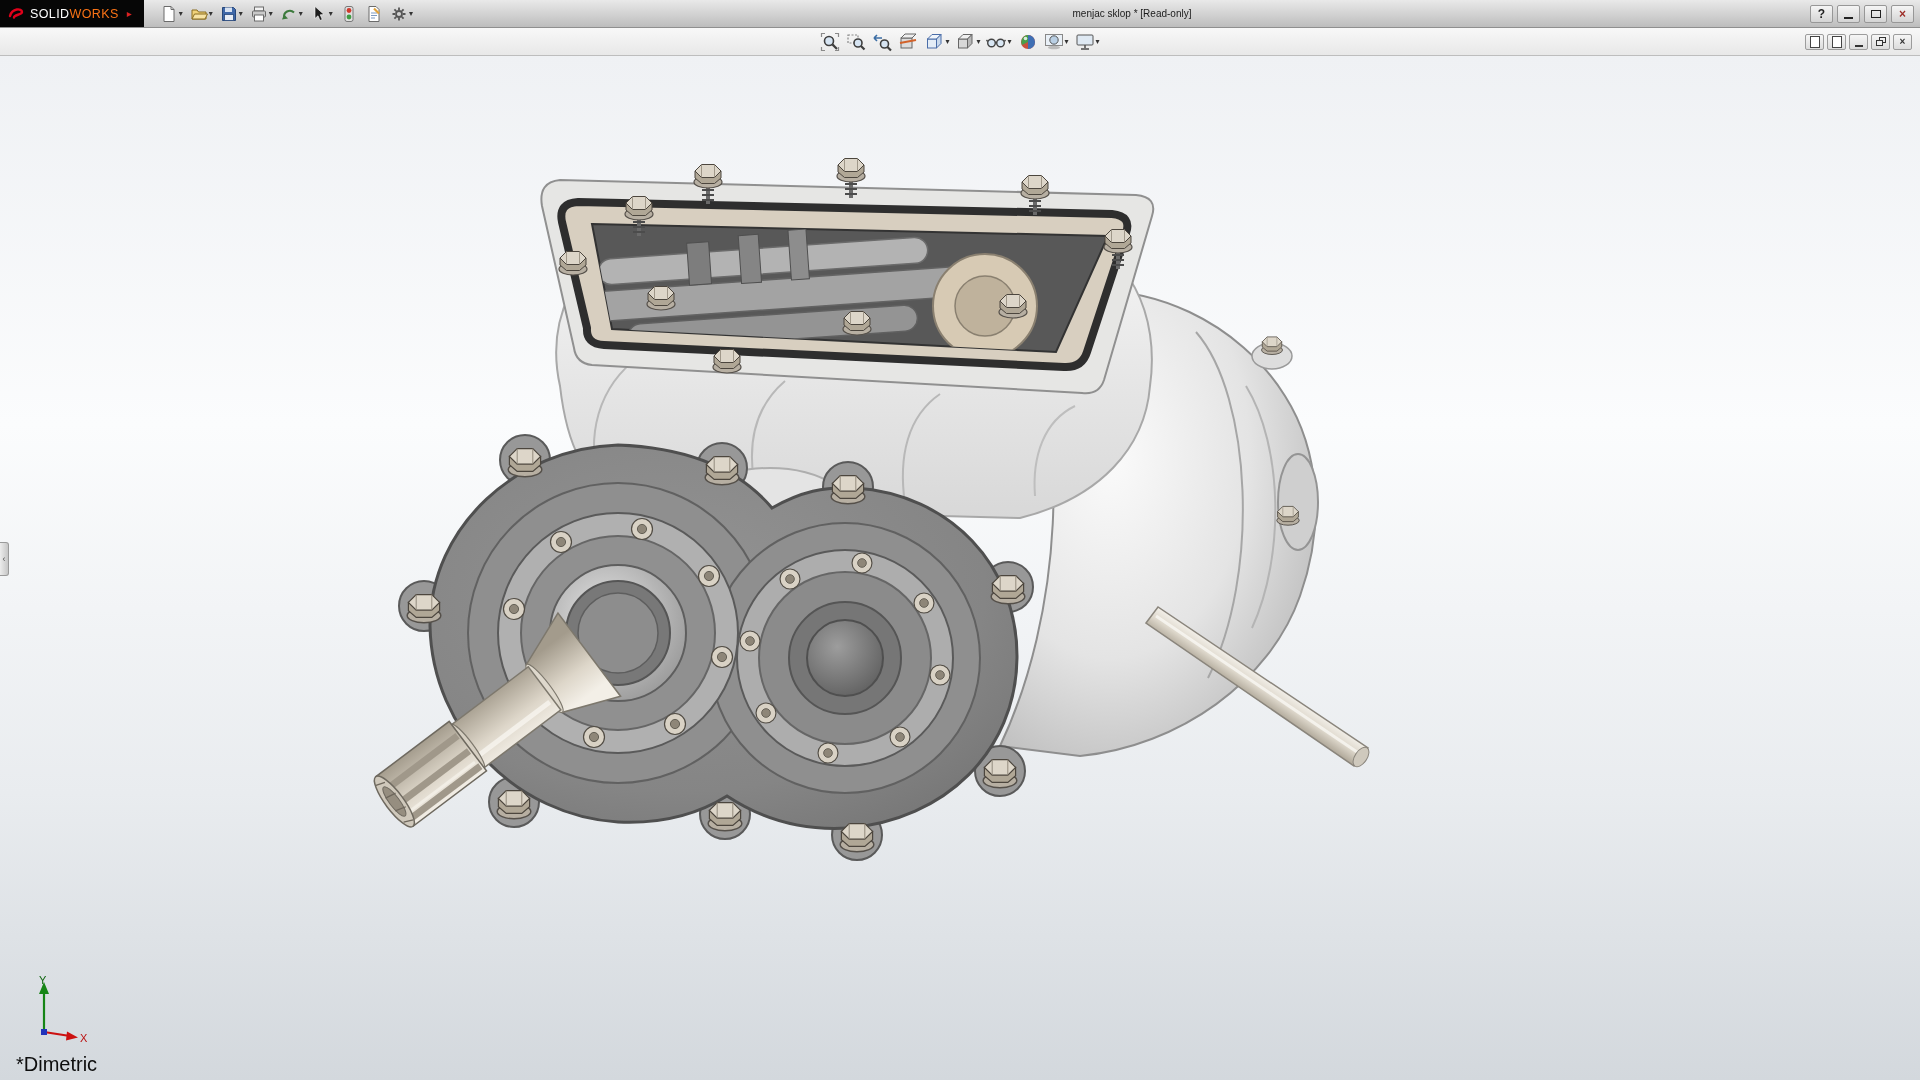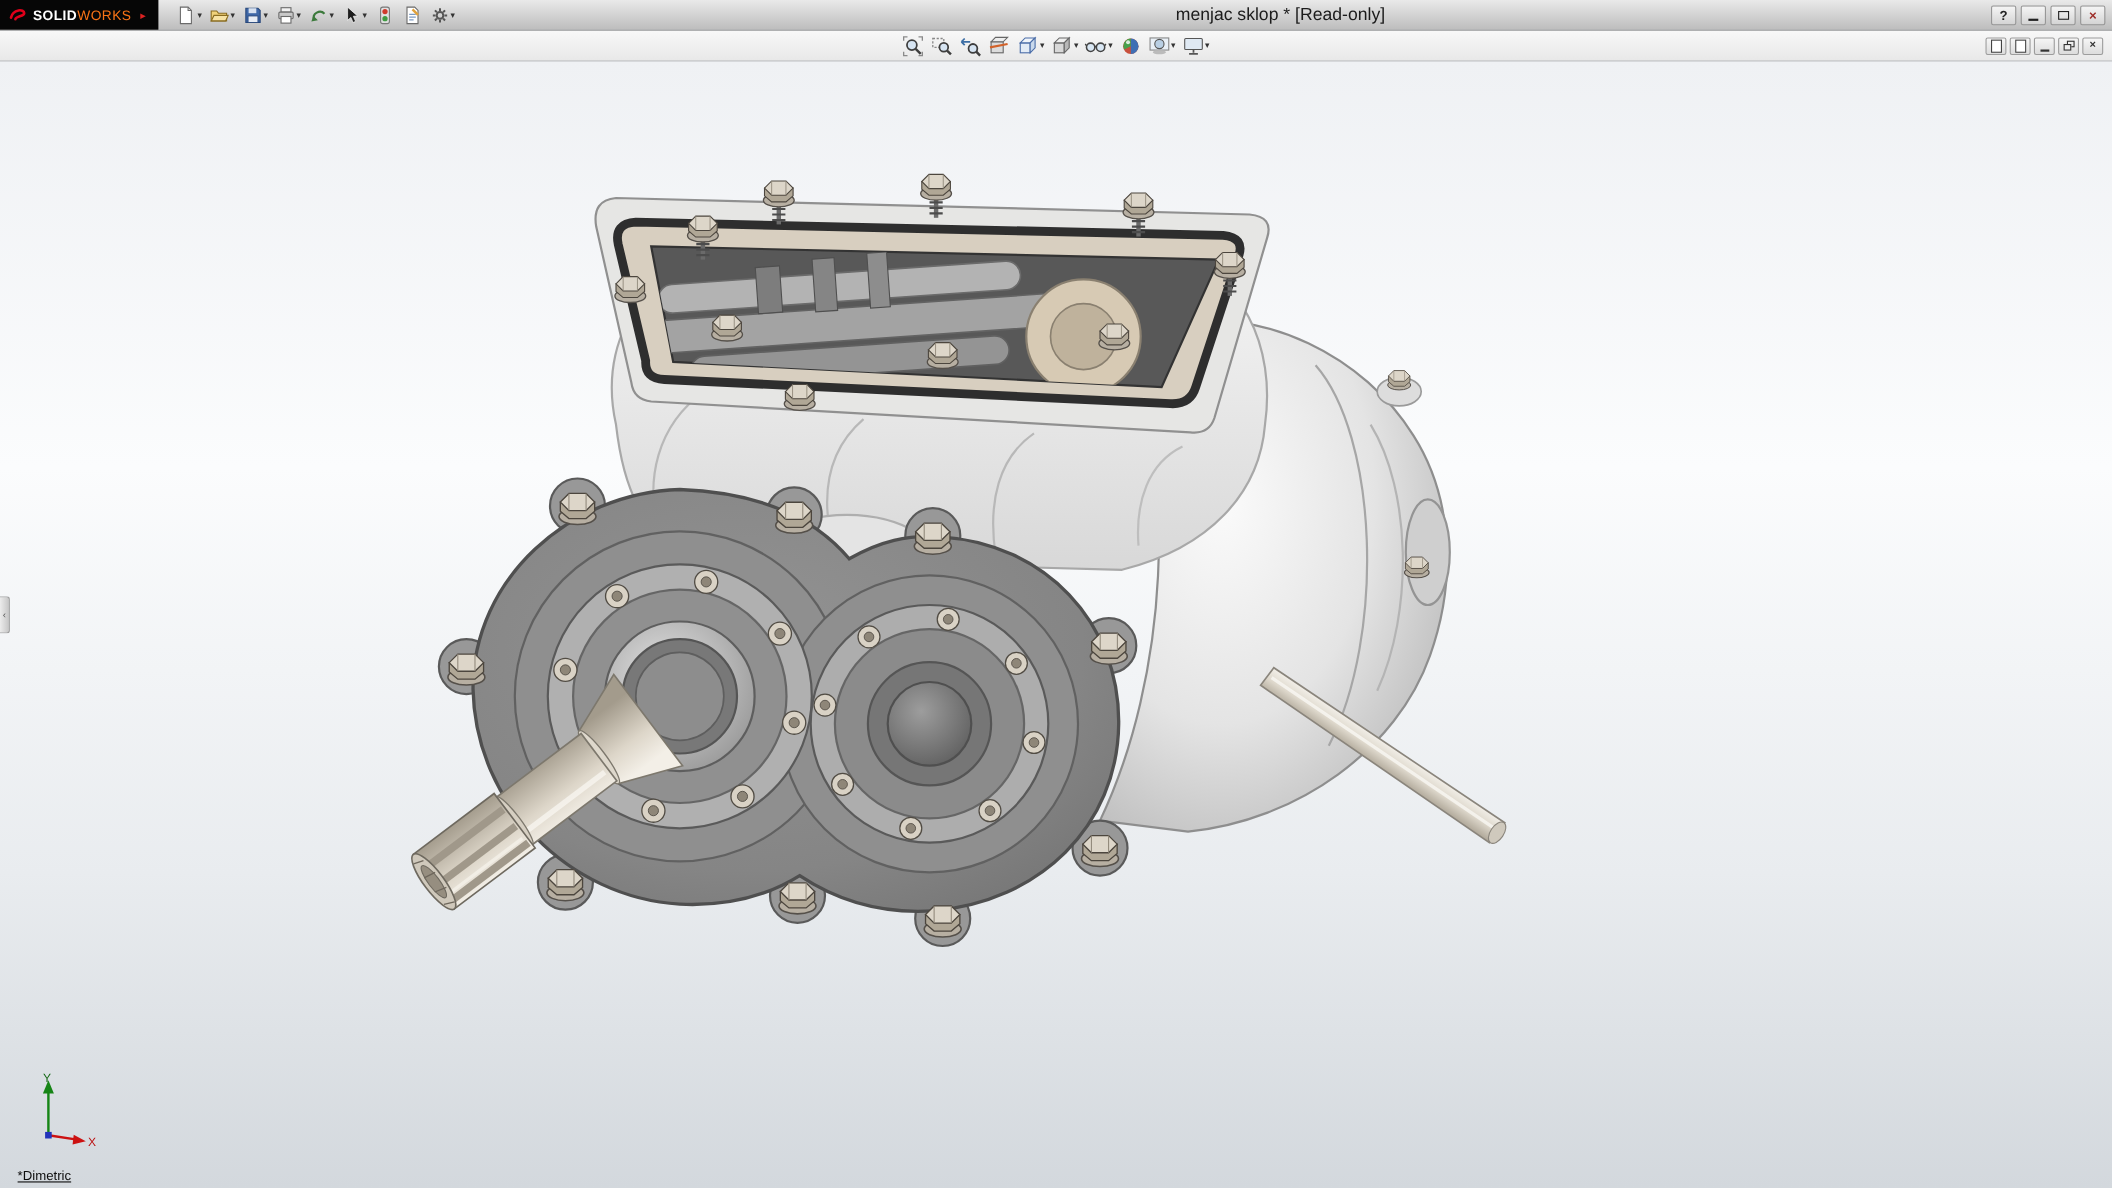--- a/index.html
+++ b/index.html
@@ -15,30 +15,30 @@
     background:linear-gradient(180deg,#e9e9e9,#bdbdbd);
     border-bottom:1px solid #8f8f8f;
     display:flex;align-items:center;
   }
   .brand{
     height:100%;background:#060606;color:#fff;
     display:flex;align-items:center;gap:5px;
     padding:0 12px 0 8px;flex:0 0 auto;
   }
   .brand-text{font-size:12.5px;letter-spacing:.4px;}
-  .brand-solid{font-weight:700;}
+  .brand-solid{font-weight:400;}
   .brand-works{font-weight:400;color:#f97316;}
   .brand-caret{color:#d22;font-size:10px;margin-left:3px;}
   .toolbar{display:flex;align-items:center;padding-left:14px;gap:3px;flex:0 0 auto;}
   .tbtn{display:flex;align-items:center;height:24px;padding:0 2px;border-radius:2px;}
   .tbtn svg{display:block;}
   .caret{font-size:8px;color:#333;margin-left:1px;line-height:1;}
   .wtitle{
-    position:absolute;left:784px;width:760px;text-align:center;
-    font-size:16px;color:#1b1b1b;pointer-events:none;white-space:nowrap;
+    position:absolute;left:752px;width:760px;text-align:center;
+    font-size:10px;color:#1b1b1b;pointer-events:none;white-space:nowrap;
   }
   .wincontrols{margin-left:auto;display:flex;align-items:center;gap:4px;padding-right:6px;}
   .wc{
     width:23px;height:18px;display:flex;align-items:center;justify-content:center;
     font-size:12px;font-weight:700;color:#222;
     background:linear-gradient(#f5f5f5,#d4d4d4);
     border:1px solid #979797;border-radius:2px;box-sizing:border-box;
   }
   .wc-minbar{width:9px;height:2px;background:#222;margin-top:9px;}
   .wc-maxbox{width:10px;height:8px;border:1.6px solid #222;box-sizing:border-box;}
@@ -63,21 +63,21 @@
   .cc-restore{position:relative;width:10px;height:9px;}
   .cc-restore i{position:absolute;display:block;border:1.3px solid #333;box-sizing:border-box;}
   .cc-restore i:first-child{width:7px;height:6px;right:0;top:0;}
   .cc-restore i:last-child{width:7px;height:6px;left:0;bottom:0;background:#eee;}
   
   .viewport{
     position:relative;height:1024px;overflow:hidden;
     background:linear-gradient(180deg,#eff1f4 0%,#fbfcfd 36%,#e9ecef 72%,#d3d8dd 100%);
   }
   .model-svg{position:absolute;left:0;top:0;}
-  .view-label{position:absolute;left:16px;bottom:4px;font-size:12px;color:#0d0d0d;text-decoration:underline;}
+  .view-label{position:absolute;left:16px;bottom:4px;font-size:20px;color:#0d0d0d;}
   .triad-svg{position:absolute;left:12px;bottom:34px;}
   .panel-tab{
     position:absolute;left:0;top:486px;width:9px;height:34px;
     background:linear-gradient(90deg,#ececec,#c6c6c6);
     border:1px solid #9a9a9a;border-left:none;border-radius:0 3px 3px 0;
     display:flex;align-items:center;justify-content:center;
     font-size:9px;color:#555;box-sizing:border-box;
   }
 </style>
 </head>

